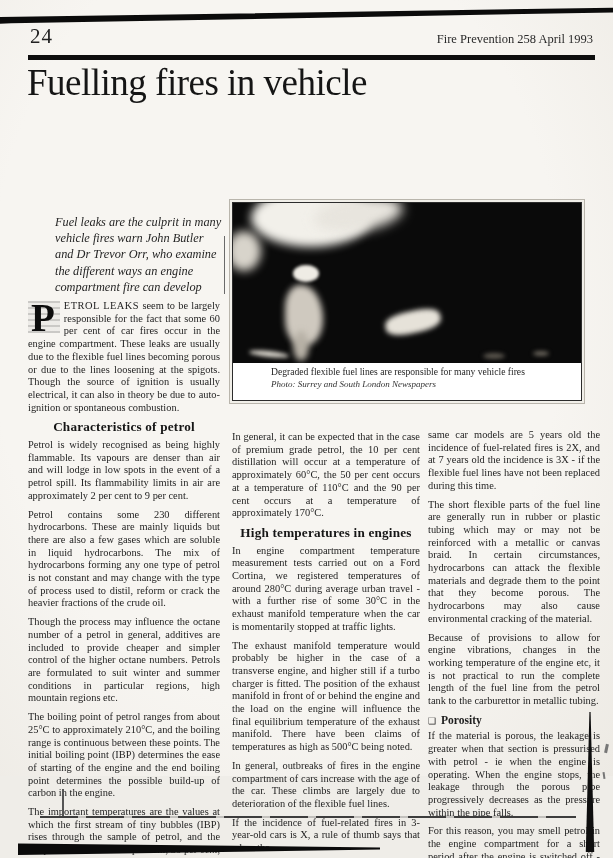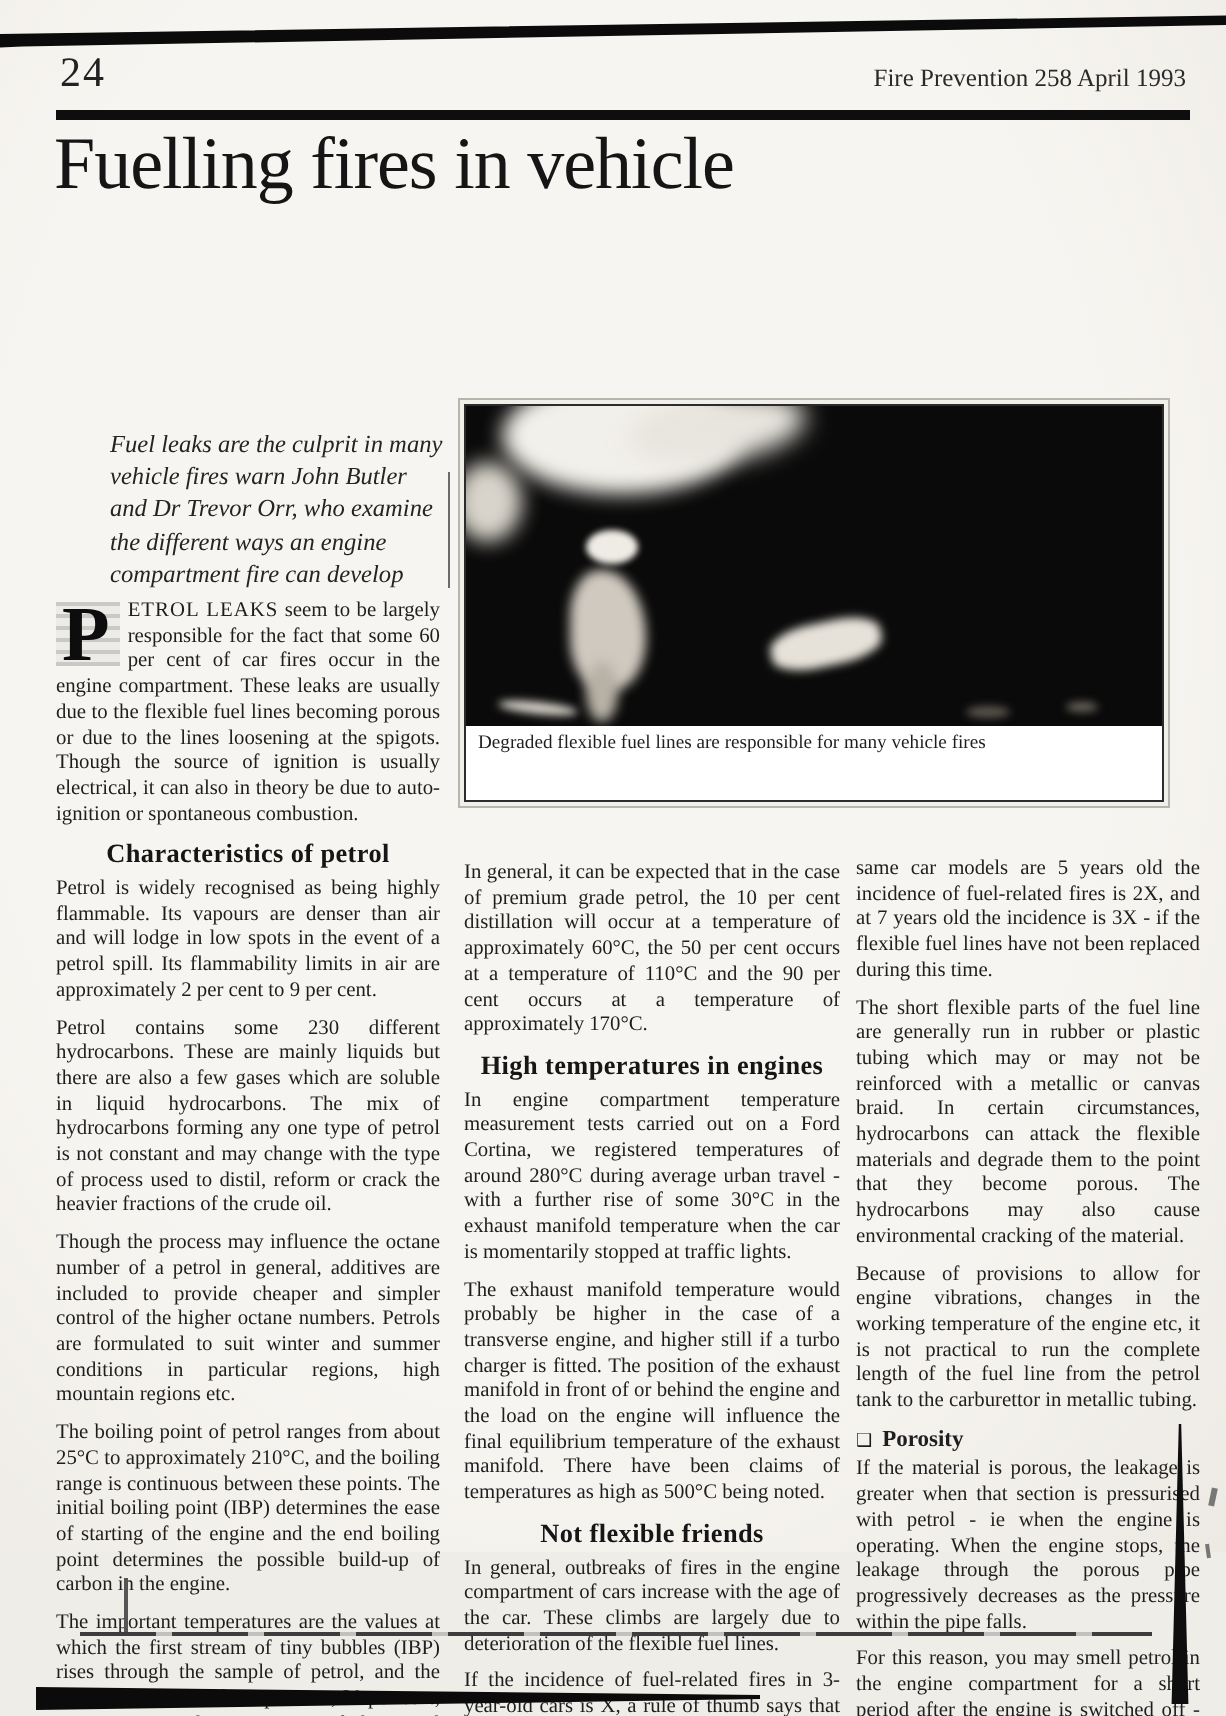--- a/index.html
+++ b/index.html
@@ -47,21 +47,21 @@
   .sky1{left:18px;top:-14px;width:120px;height:58px;background:#f2f0ea;filter:blur(5px);}
   .sky2{left:80px;top:-6px;width:90px;height:34px;background:#e8e5de;filter:blur(6px);transform:rotate(-8deg);}
   .sky3{left:-6px;top:28px;width:34px;height:40px;background:#d8d4cb;filter:blur(5px);}
   .helmet{left:60px;top:62px;width:26px;height:17px;background:#efece5;filter:blur(1.5px);}
   .jacket{left:52px;top:82px;width:38px;height:60px;background:#cfc9bf;filter:blur(3px);border-radius:40% 60% 45% 45%;}
   .legs{left:60px;top:128px;width:16px;height:30px;background:#b7b1a6;filter:blur(3px);}
   .midblob{left:152px;top:108px;width:56px;height:22px;background:#e6e2d9;filter:blur(2.5px);transform:rotate(-12deg);border-radius:40%;}
   .speck1{left:250px;top:150px;width:22px;height:6px;background:#5c574f;filter:blur(2px);}
   .speck2{left:300px;top:148px;width:16px;height:5px;background:#6b665d;filter:blur(2px);}
   .groundmark{left:16px;top:148px;width:40px;height:6px;background:#d9d5cc;filter:blur(2px);transform:rotate(6deg);}
-  .photo figcaption{padding:3px 6px 2px;}
+  .photo figcaption{padding:3px 6px 2px;margin-left:32px;}
   .cap{font-size:9.6px;line-height:1.25;color:#1f1f1f;}
   .credit{font-size:9px;font-style:italic;color:#333;margin-top:1px;}
 
   
   .col{position:absolute;font-size:10.4px;line-height:12.7px;text-align:justify;color:#1e1e1e;}
   .col p{margin:0 0 6px;}
   .col-left{left:28px;top:300px;width:192px;}
   .col-mid{left:232px;top:431px;width:188px;}
   .col-right{left:428px;top:429px;width:172px;}
   .col h3{font-size:13.2px;font-weight:700;text-align:center;margin:7px 0 5px;letter-spacing:0.2px;color:#161616;}
@@ -102,39 +102,39 @@
       <div class="blob helmet"></div>
       <div class="blob jacket"></div>
       <div class="blob legs"></div>
       <div class="blob midblob"></div>
       <div class="blob speck1"></div>
       <div class="blob speck2"></div>
       <div class="blob groundmark"></div>
     </div>
     <figcaption>
       <div class="cap">Degraded flexible fuel lines are responsible for many vehicle fires</div>
+      <div class="credit">Photo: Surrey and South London Newspapers</div>
     </figcaption>
   </figure>
 
   <div class="col col-left">
     <p><span class="dropcap">P</span><span class="leadin">ETROL LEAKS</span><span> seem to be largely responsible for the fact that some 60 per cent of car fires occur in the engine compartment. These leaks are usually due to the flexible fuel lines becoming porous or due to the lines loosening at the spigots. Though the source of ignition is usually electrical, it can also in theory be due to auto-ignition or spontaneous combustion.</span></p>
     <h3>Characteristics of petrol</h3>
     <p>Petrol is widely recognised as being highly flammable. Its vapours are denser than air and will lodge in low spots in the event of a petrol spill. Its flammability limits in air are approximately 2 per cent to 9 per cent.</p>
     <p>Petrol contains some 230 different hydrocarbons. These are mainly liquids but there are also a few gases which are soluble in liquid hydrocarbons. The mix of hydrocarbons forming any one type of petrol is not constant and may change with the type of process used to distil, reform or crack the heavier fractions of the crude oil.</p>
     <p>Though the process may influence the octane number of a petrol in general, additives are included to provide cheaper and simpler control of the higher octane numbers. Petrols are formulated to suit winter and summer conditions in particular regions, high mountain regions etc.</p>
     <p>The boiling point of petrol ranges from about 25°C to approximately 210°C, and the boiling range is continuous between these points. The initial boiling point (IBP) determines the ease of starting of the engine and the end boiling point determines the possible build-up of carbon in the engine.</p>
     <p>The important temperatures are the values at which the first stream of tiny bubbles (IBP) rises through the sample of petrol, and the temperature at which 10 per cent, 30 per cent, 50 per cent and 90 per cent of the initial volume distils over.</p>
   </div>
 
   <div class="col col-mid">
     <p>In general, it can be expected that in the case of premium grade petrol, the 10 per cent distillation will occur at a temperature of approximately 60°C, the 50 per cent occurs at a temperature of 110°C and the 90 per cent occurs at a temperature of approximately 170°C.</p>
     <h3>High temperatures in engines</h3>
     <p>In engine compartment temperature measurement tests carried out on a Ford Cortina, we registered temperatures of around 280°C during average urban travel - with a further rise of some 30°C in the exhaust manifold temperature when the car is momentarily stopped at traffic lights.</p>
     <p>The exhaust manifold temperature would probably be higher in the case of a transverse engine, and higher still if a turbo charger is fitted. The position of the exhaust manifold in front of or behind the engine and the load on the engine will influence the final equilibrium temperature of the exhaust manifold. There have been claims of temperatures as high as 500°C being noted.</p>
-    <h3>Not flexible friends</h3>
     <p>In general, outbreaks of fires in the engine compartment of cars increase with the age of the car. These climbs are largely due to deterioration of the flexible fuel lines.</p>
     <p>If the incidence of fuel-related fires in 3-year-old cars is X, a rule of thumb says that when the</p>
   </div>
 
   <div class="col col-right">
     <p>same car models are 5 years old the incidence of fuel-related fires is 2X, and at 7 years old the incidence is 3X - if the flexible fuel lines have not been replaced during this time.</p>
     <p>The short flexible parts of the fuel line are generally run in rubber or plastic tubing which may or may not be reinforced with a metallic or canvas braid. In certain circumstances, hydrocarbons can attack the flexible materials and degrade them to the point that they become porous. The hydrocarbons may also cause environmental cracking of the material.</p>
     <p>Because of provisions to allow for engine vibrations, changes in the working temperature of the engine etc, it is not practical to run the complete length of the fuel line from the petrol tank to the carburettor in metallic tubing.</p>
     <div class="porosity-head">
       <span class="sq">❑</span>

